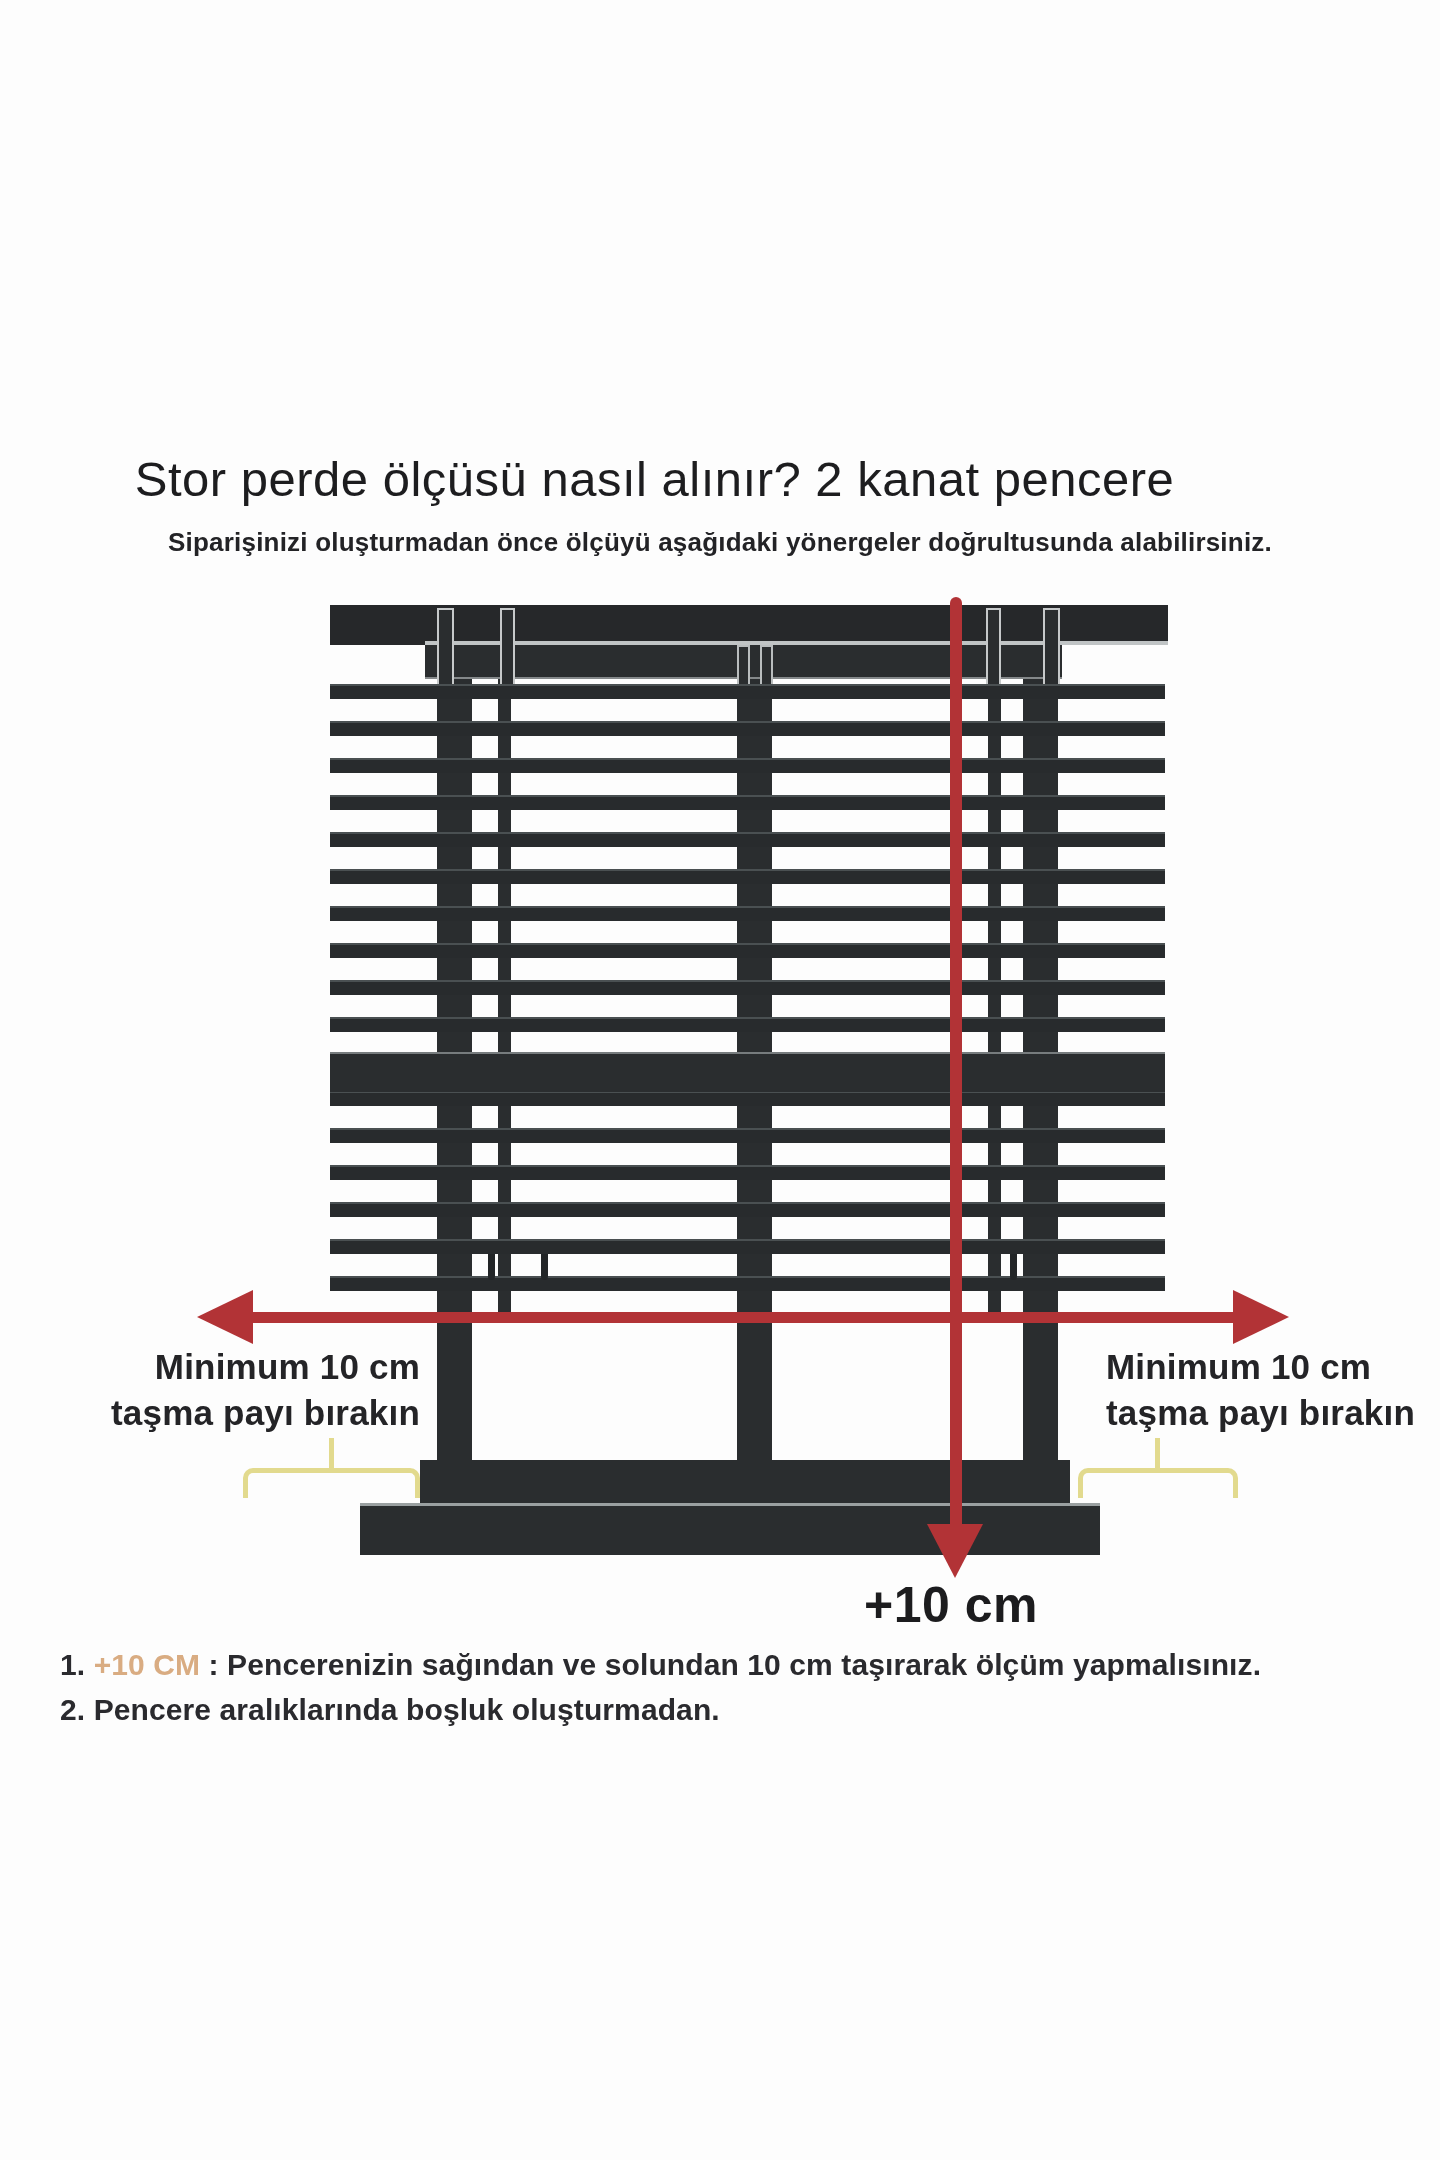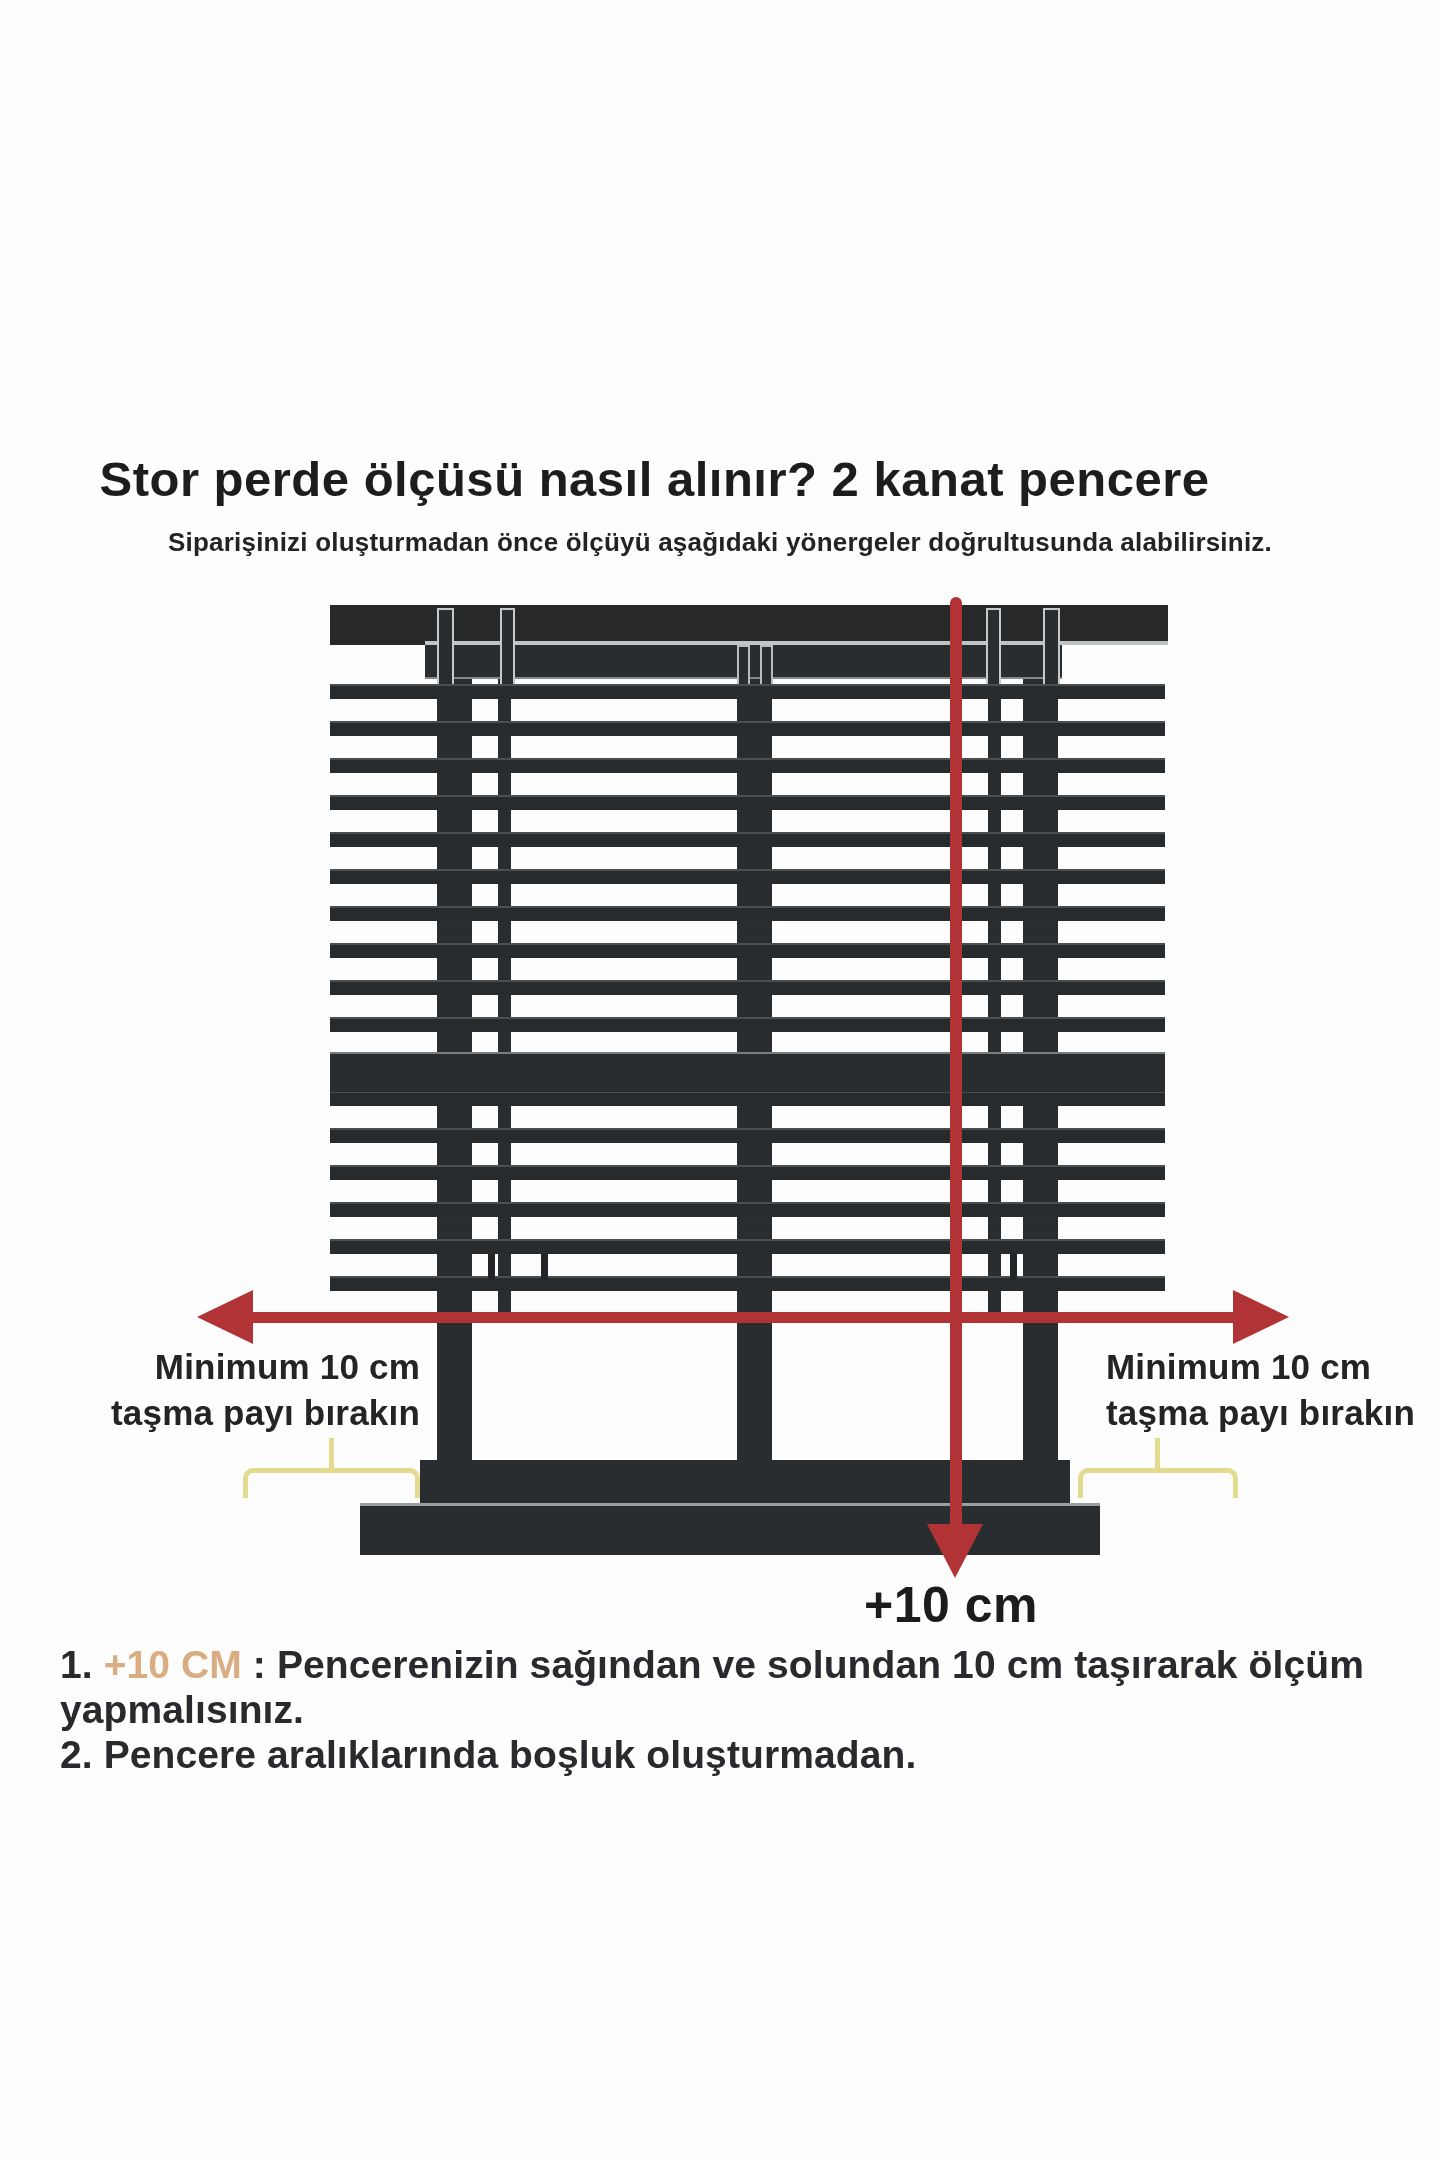--- a/index.html
+++ b/index.html
@@ -3,21 +3,21 @@
 <meta charset="utf-8">
 <style>
   html,body{margin:0;padding:0;background:#ffffff;}
   #canvas{
     position:relative;width:1440px;height:2160px;background:#fdfdfd;overflow:hidden;
     font-family:"Liberation Sans","DejaVu Sans",sans-serif;
   }
   
   .title{
     position:absolute;left:0;top:418px;width:1309px;text-align:center;
-    font-size:49px;font-weight:700;color:#1d1d1f;letter-spacing:.5px;
+    font-size:49px;font-weight:400;color:#1d1d1f;letter-spacing:.5px;
   }
   .subtitle{
     position:absolute;left:0;top:501px;width:1440px;text-align:center;
     font-size:26px;font-weight:700;color:#232326;letter-spacing:.2px;
   }
   
   .dark{background:var(--frame-dark,#2a2d2f);}
   .abs{position:absolute;}
   
   .jamb-l{left:437px;top:645px;width:35px;height:815px;}
@@ -77,21 +77,21 @@
     border-radius:10px 10px 0 0;}
   .bracket.left{left:243px;width:177px;}
   .bracket.left .stem{left:86px;}
   .bracket.right{left:1078px;width:160px;}
   .bracket.right .stem{left:77px;}
   
   .plus10{position:absolute;left:796px;top:1576px;width:310px;text-align:center;
     font-size:50px;font-weight:700;color:#1c1c1e;letter-spacing:.5px;}
   
   .instructions{position:absolute;left:60px;top:1642px;width:1340px;
-    font-size:39px;font-weight:700;color:#2a2a2e;line-height:45px;letter-spacing:.1px;}
+    font-size:30px;font-weight:700;color:#2a2a2e;line-height:45px;letter-spacing:.1px;}
   .instructions .hl{color:var(--highlight-tan,#d9ac82);}
 </style>
 </head>
 <body>
 
 <div id="canvas">
 
   <h1 class="title">Stor perde ölçüsü nasıl alınır? 2 kanat pencere</h1>
   <p class="subtitle">Siparişinizi oluşturmadan önce ölçüyü aşağıdaki yönergeler doğrultusunda alabilirsiniz.</p>
 

